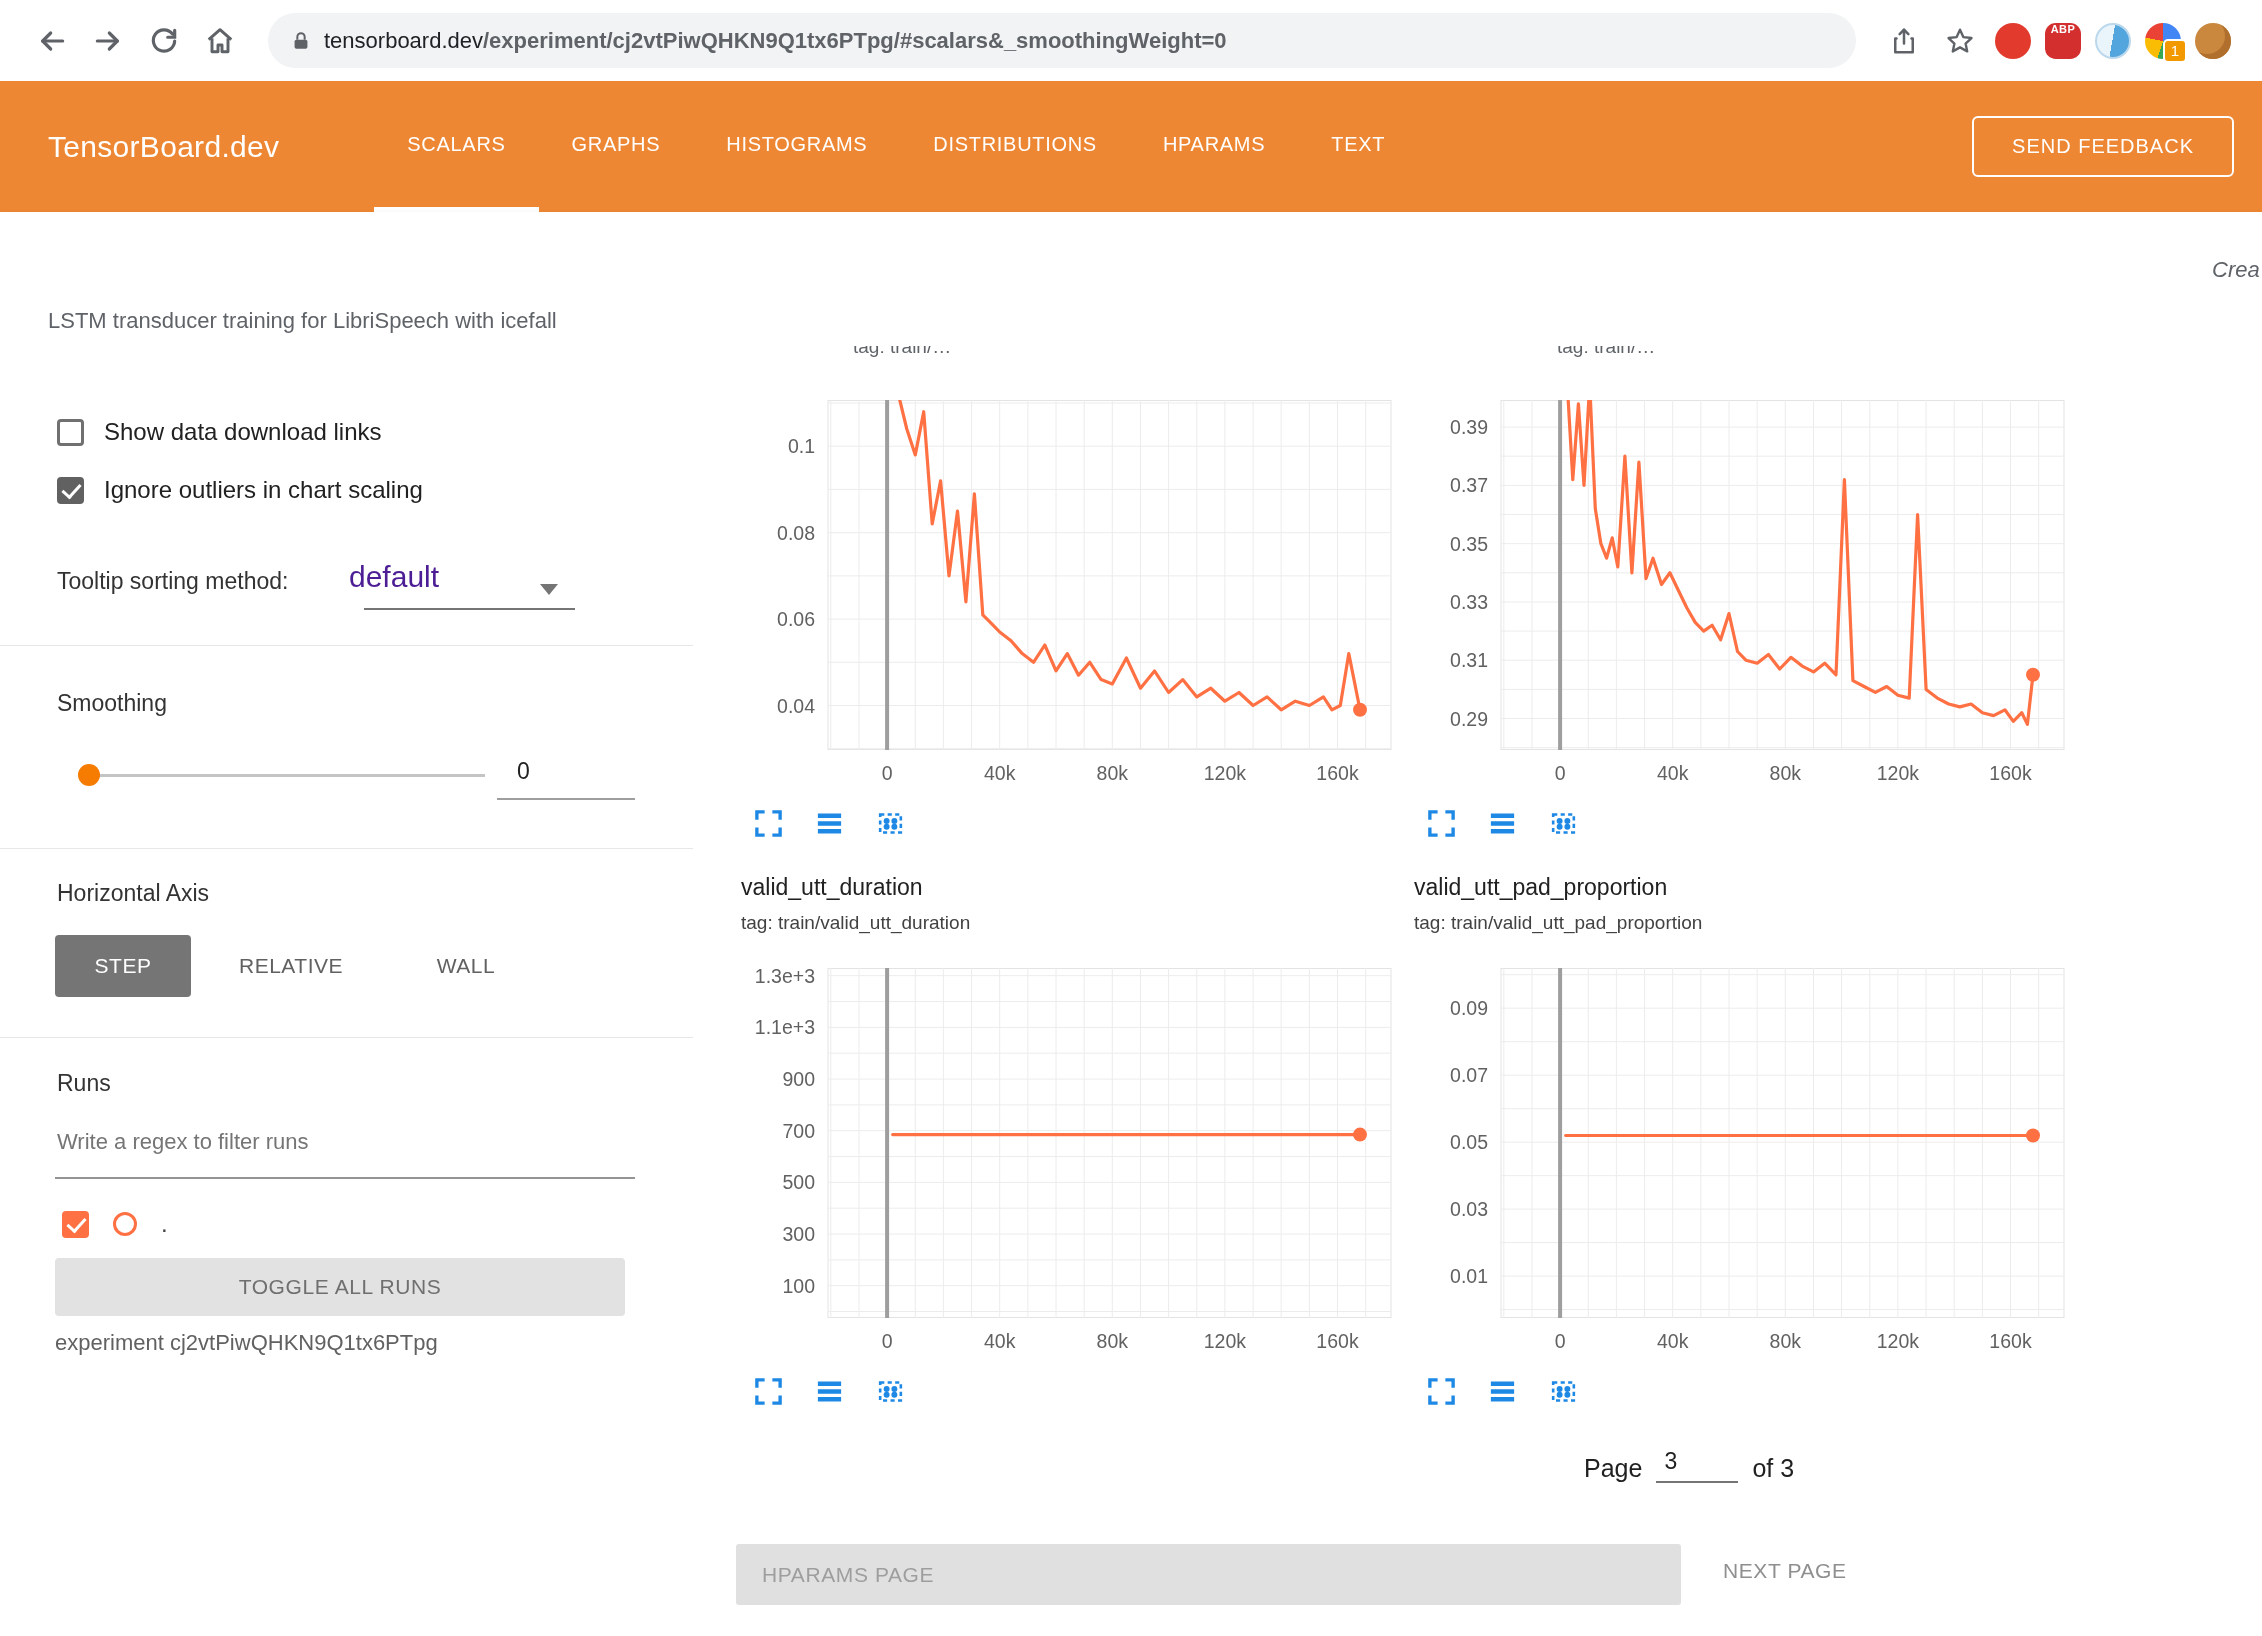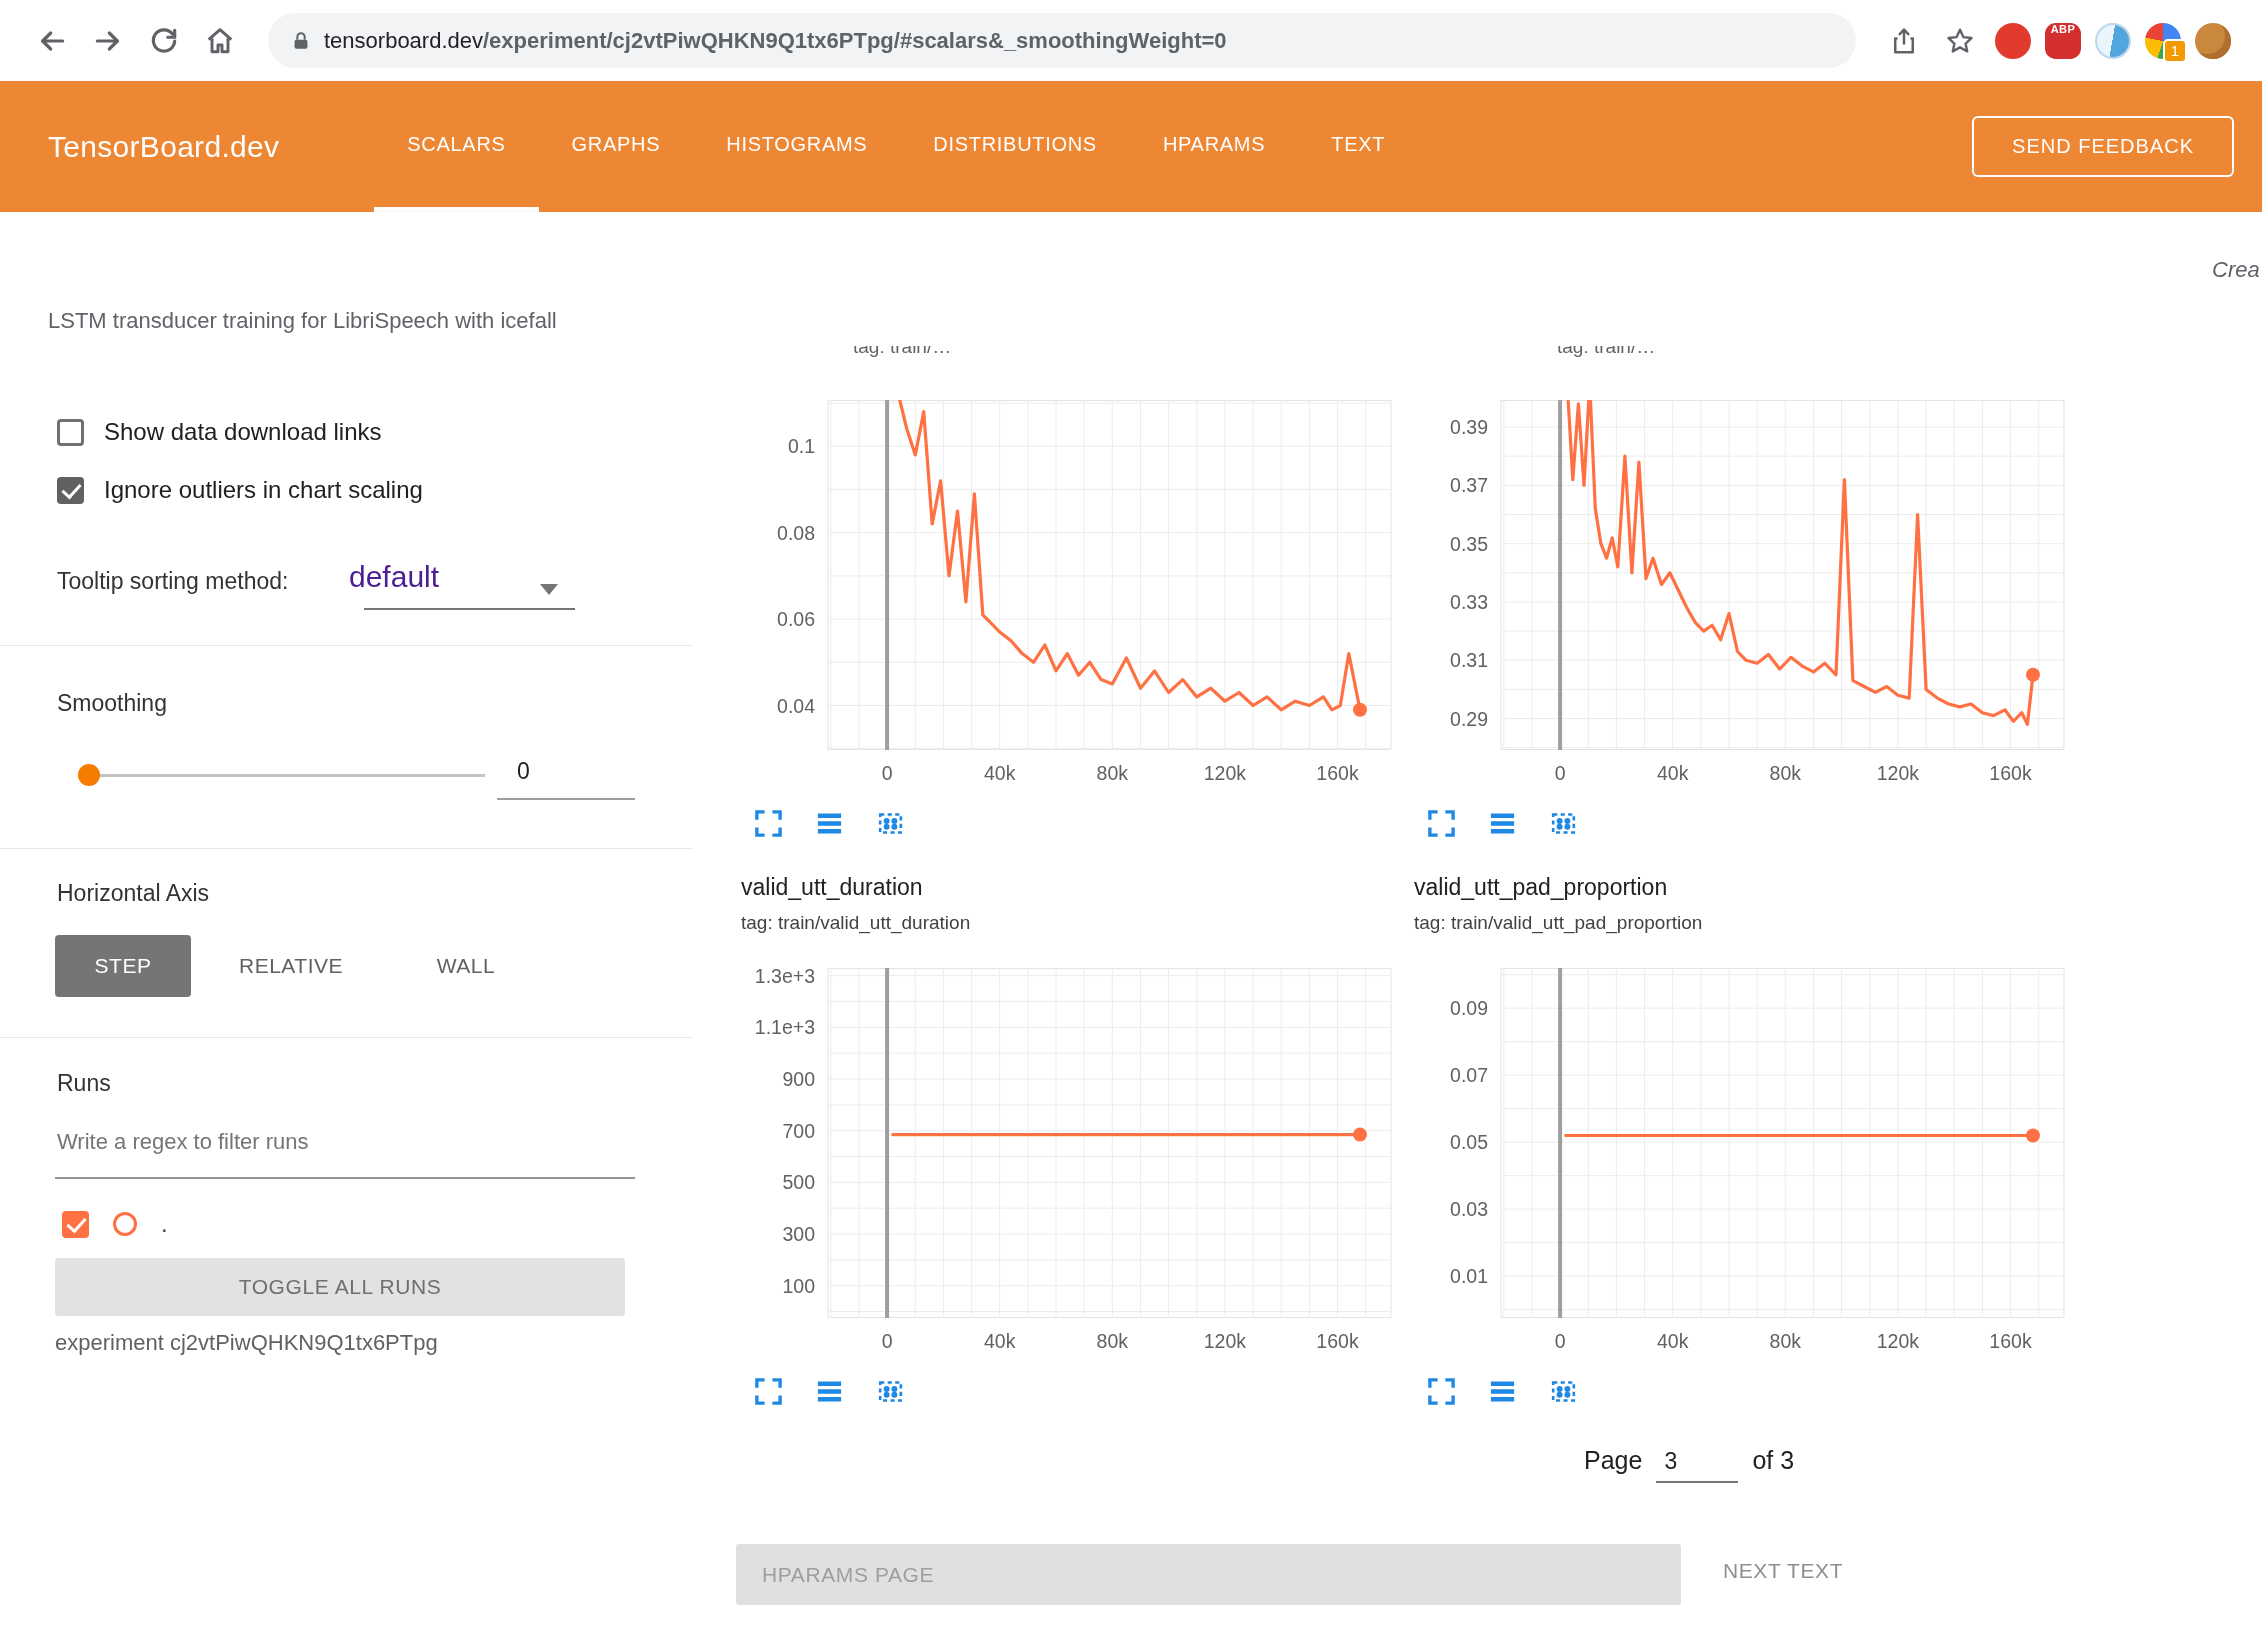--- a/index.html
+++ b/index.html
@@ -490,24 +490,24 @@
         <span class="cicon"><svg viewBox="0 0 24 24" width="31" height="31" fill="none" stroke="currentColor" stroke-width="2">
               <rect x="4" y="5" width="16" height="14" stroke-dasharray="3.2 2.6"></rect>
               <circle cx="9" cy="10" r="1.3" fill="currentColor"></circle>
               <circle cx="15" cy="10" r="1.3" fill="currentColor"></circle>
               <circle cx="9" cy="14.5" r="1.3" fill="currentColor"></circle>
               <circle cx="15" cy="14.5" r="1.3" fill="currentColor"></circle>
             </svg></span>
       </div>
     </div>
 
-    <div class="abs" style="left:891px;top:1100px;display:flex;align-items:flex-start;gap:14px;font-size:25px;color:#212121;">
+    <div class="abs" style="left:891px;top:1100px;display:flex;align-items:flex-end;gap:14px;font-size:25px;color:#212121;">
       <span>Page</span>
       <span style="display:inline-block;position:relative;">
         <input style="width: 74px; border-top: none; border-right: none; border-left: none; border-image: initial; outline: none; font-size: 23px; font-family: inherit; color: rgb(33, 33, 33); padding: 0px 0px 6px 8px; border-bottom: 2px solid rgb(117, 117, 117); background: transparent;" value="3">
       </span>
       <span>of 3</span>
     </div>
 
     <button class="pg-btn" style="left:43px;top:1198px;width:945px;height:61px;background:#e0e0e0;color:#9e9e9e;border-radius:3px;text-align:left;padding-left:26px;">HPARAMS PAGE</button>
-    <button class="pg-btn" style="left:1024px;top:1212px;background:transparent;color:#8f8f8f;">NEXT TEXT</button>
+    <button class="pg-btn" style="left:1024px;top:1212px;background:transparent;color:#8f8f8f;">NEXT PAGE</button>
   </div>
 </div>
 
 </body></html>

